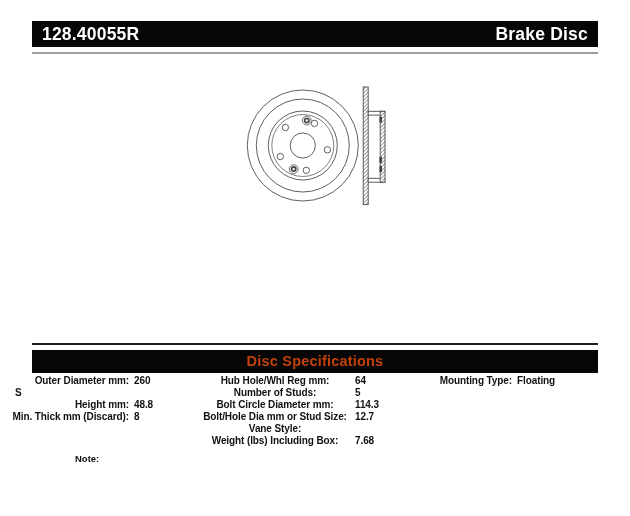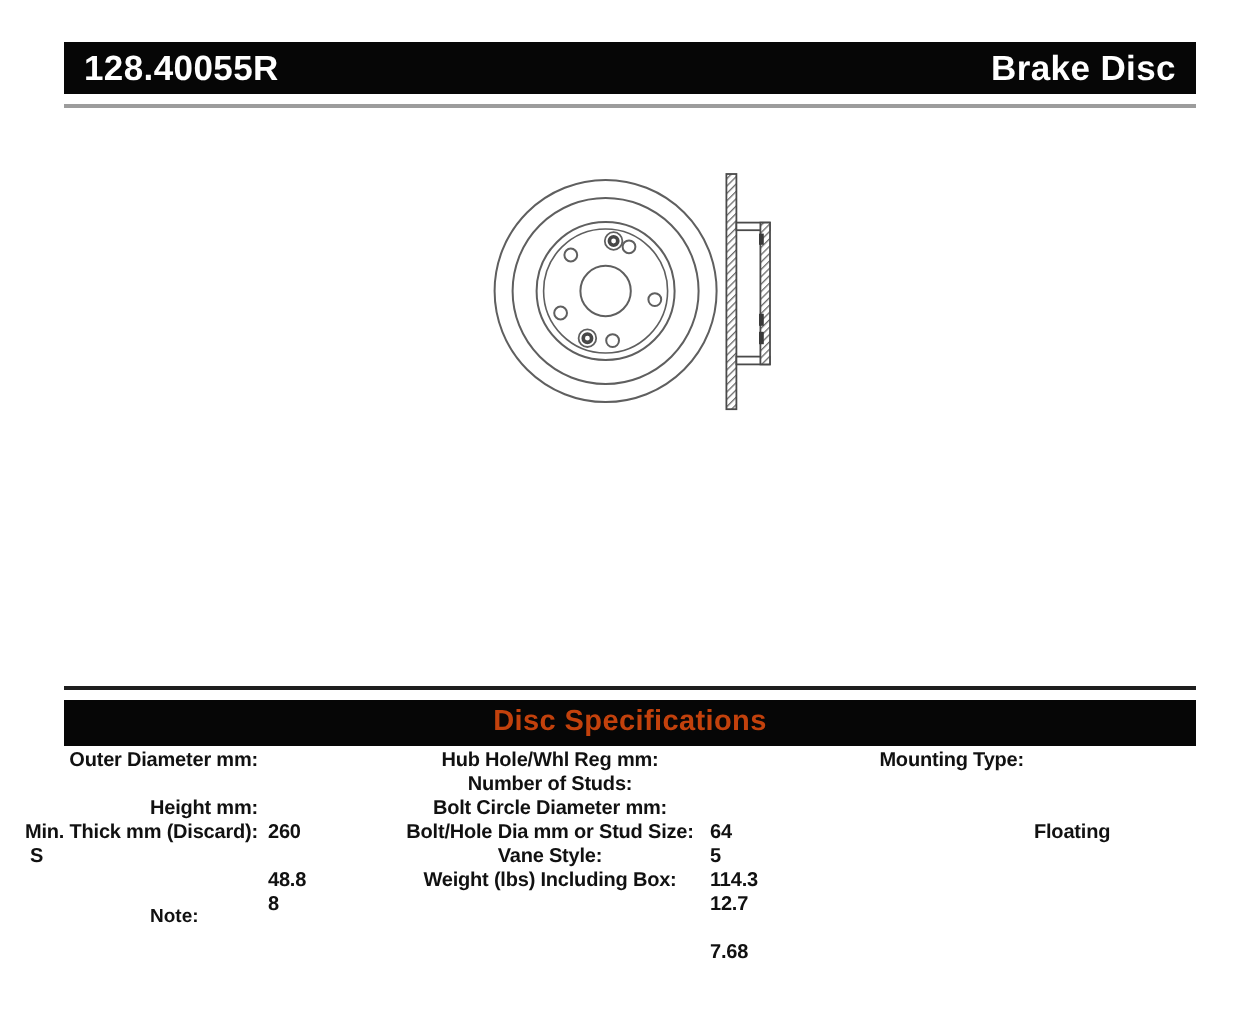--- a/index.html
+++ b/index.html
@@ -26,21 +26,21 @@
   }
   .spec-col{position:absolute;top:375px;}
   .spec-col.c1{left:10px;}
   .spec-col.c2{left:200px;}
   .spec-col.c3{left:392px;}
   .spec-row{display:flex;height:12px;line-height:12px;font-size:10px;font-weight:bold;white-space:nowrap;letter-spacing:-.1px;}
   .spec-label{display:inline-block;text-align:right;}
   .c1 .spec-label{width:119px;}
   .c2 .spec-label{width:150px;text-align:center;}
   .c3 .spec-label{width:120px;}
-  .spec-value{margin-left:5px;margin-top:36px;}
+  .spec-value{margin-left:5px;}
   
   .note-label{
     position:absolute;left:75px;top:453px;font-size:9.5px;font-weight:bold;line-height:12px;
   }
 </style>
 </head>
 <body>
 
 <div class="canvas">
 

